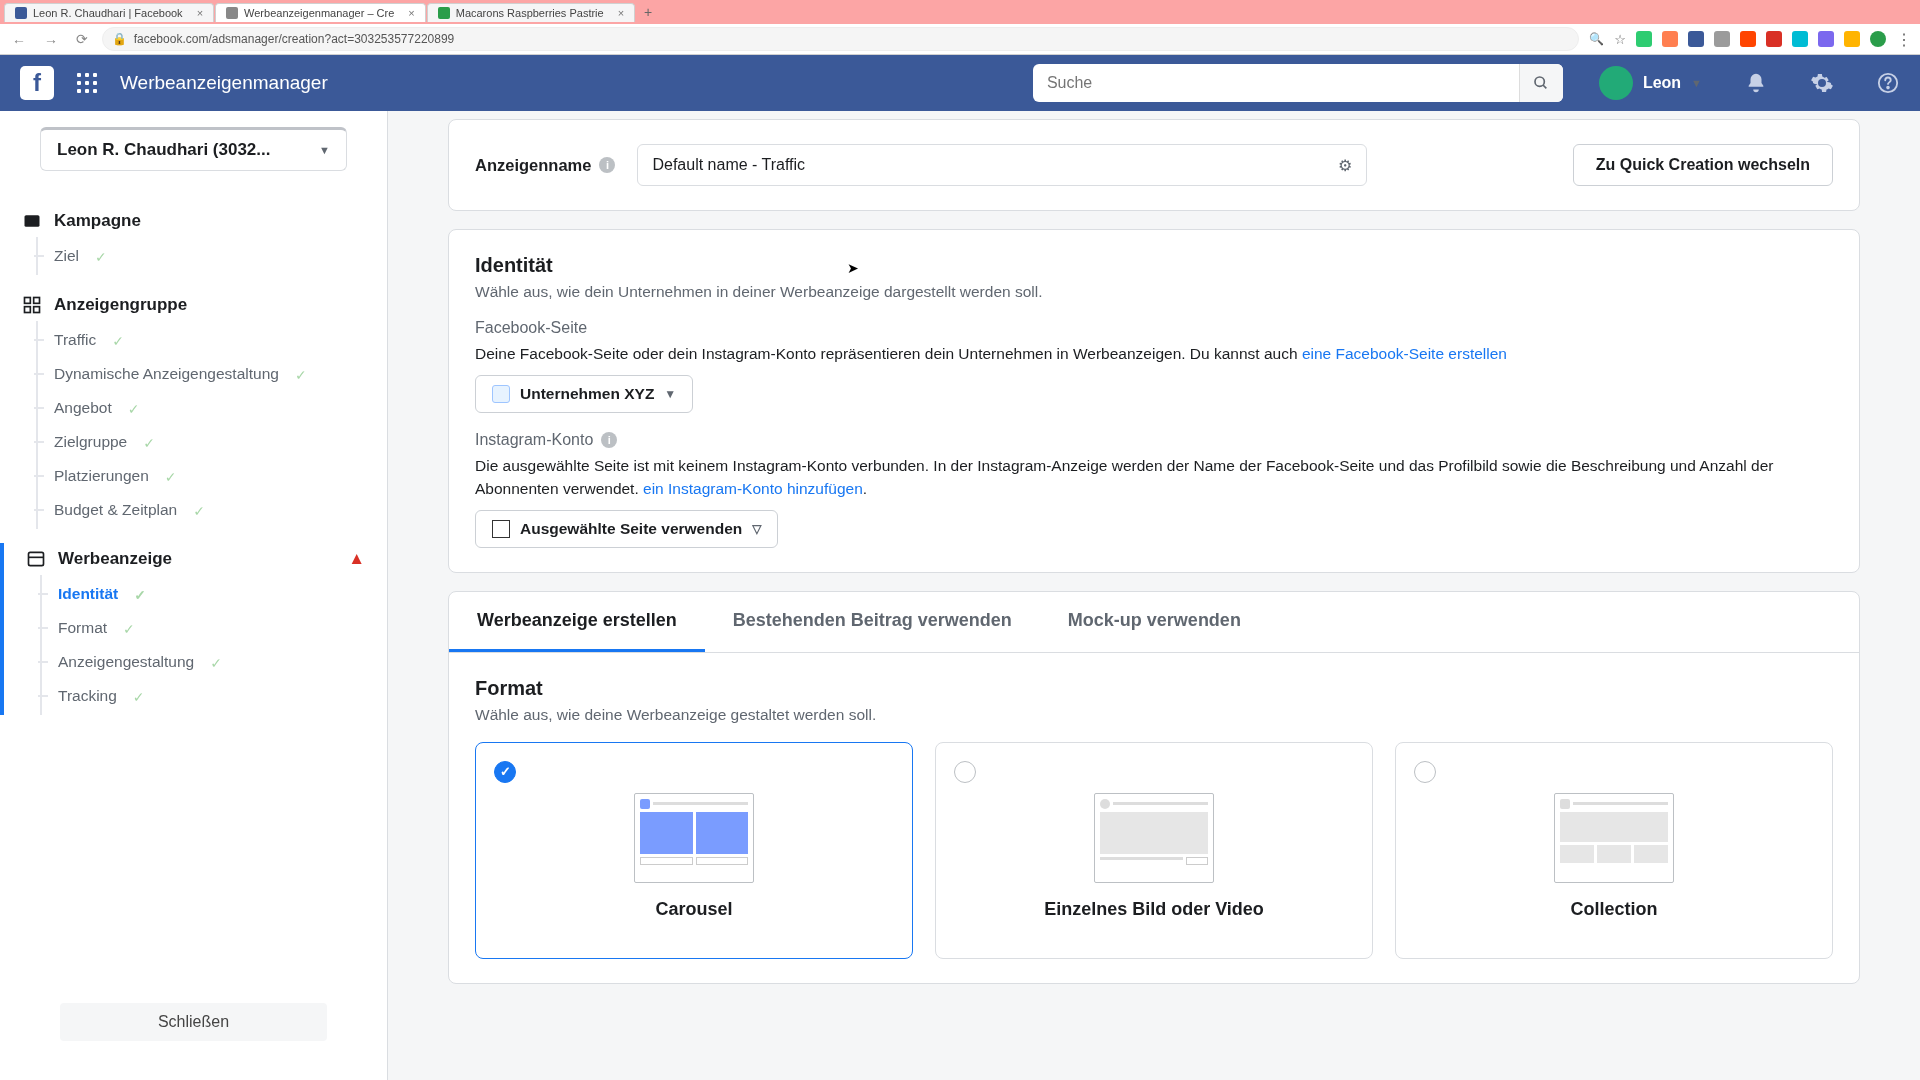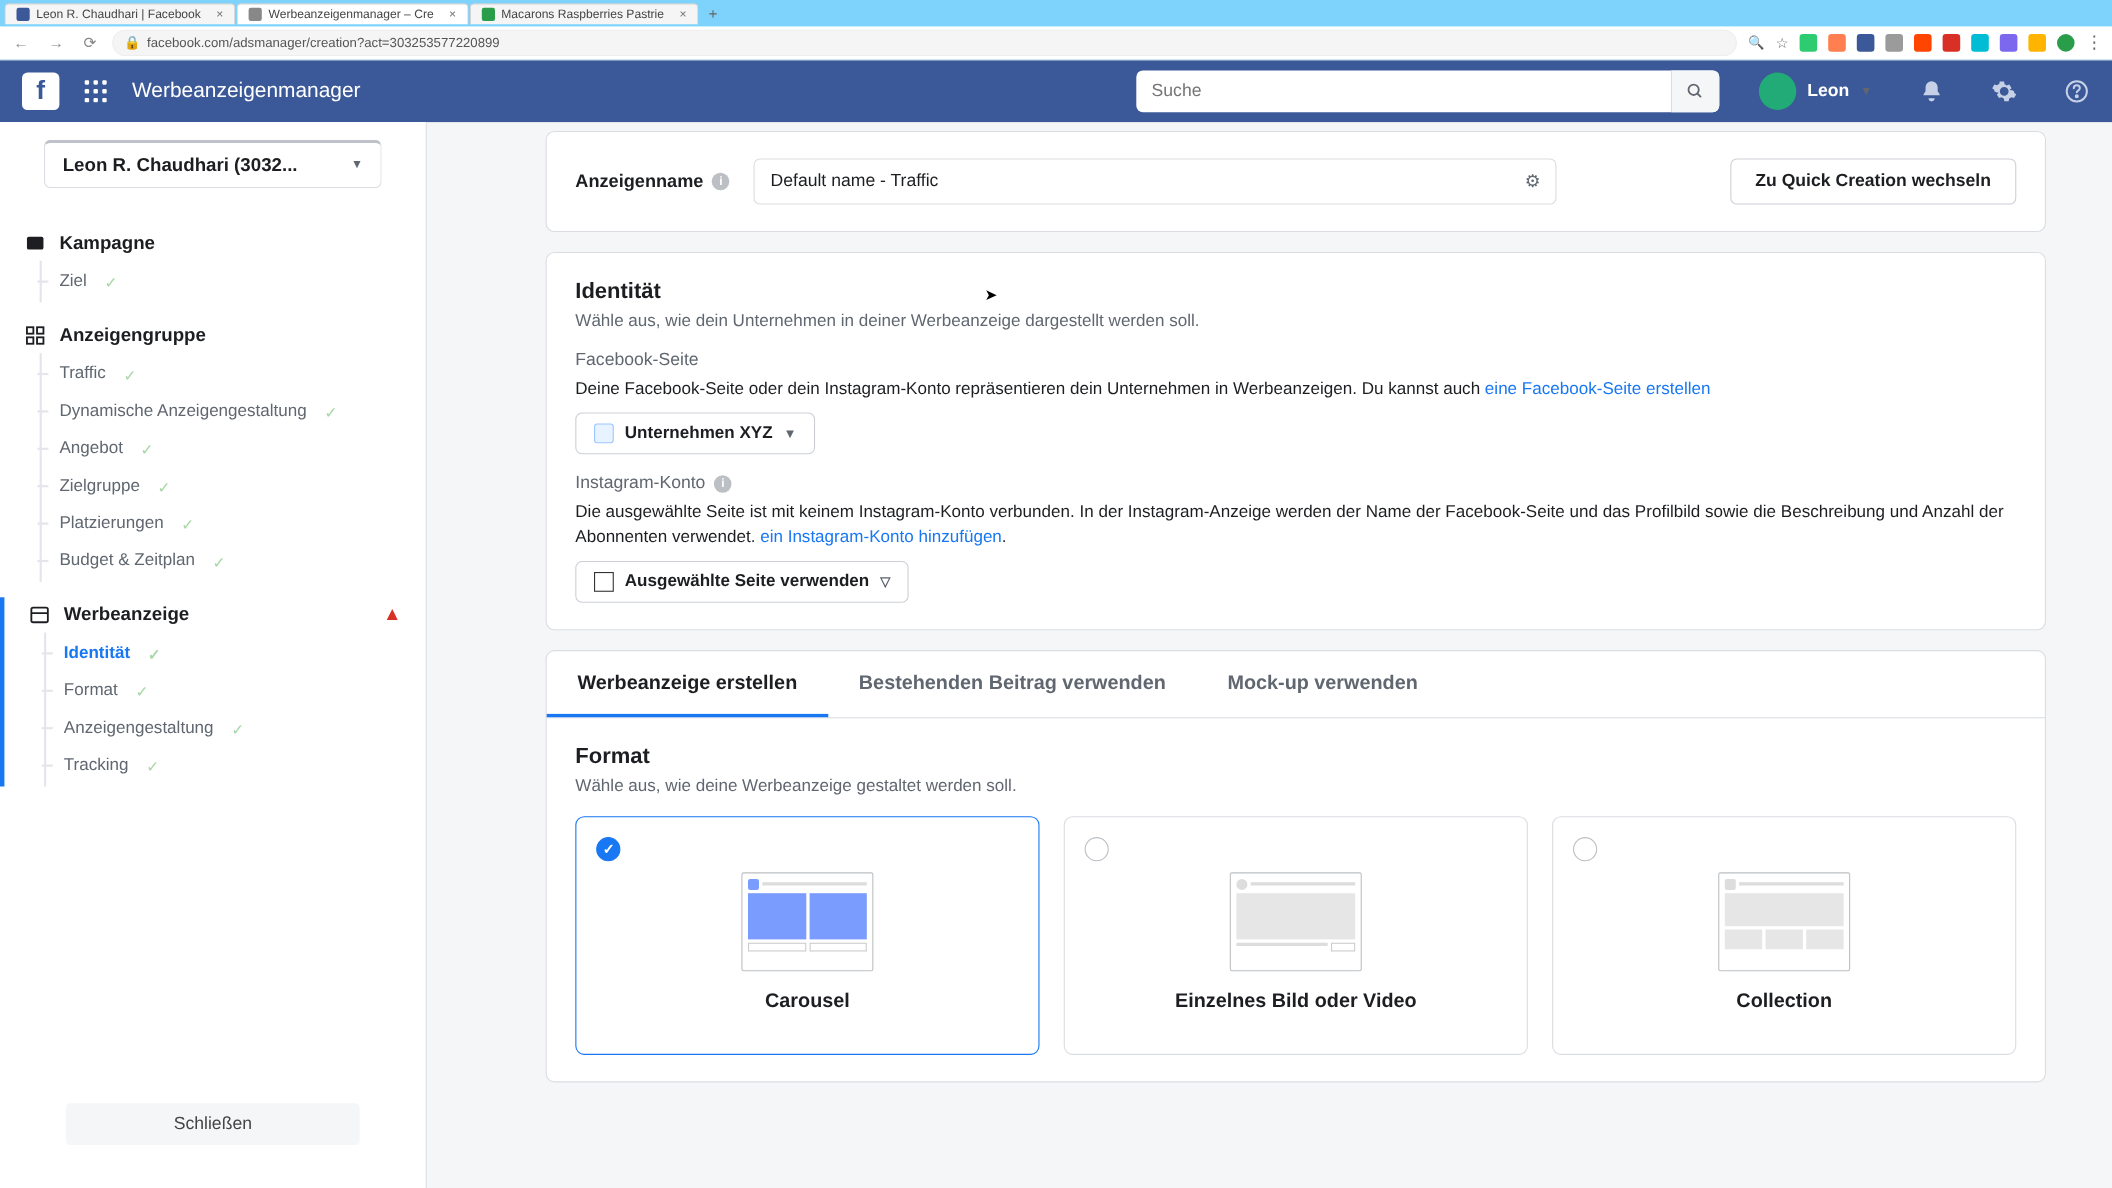--- a/index.html
+++ b/index.html
@@ -1,19 +1,19 @@
 <!DOCTYPE html>
 <html><head>
 <meta charset="utf-8">
 <style>
 * { margin: 0; padding: 0; box-sizing: border-box; font-family: -apple-system, BlinkMacSystemFont, "Segoe UI", Helvetica, Arial, sans-serif; }
 body { background: #f5f6f7; width: 1920px; height: 1080px; overflow: hidden; }
 
 
-.browser-chrome { background: #7dd3fc; border-bottom: 1px solid #d0d0d0; }
+.browser-chrome { background: #fca5a5; border-bottom: 1px solid #d0d0d0; }
 .tabs-bar { display: flex; align-items: center; height: 24px; padding: 0 4px; }
 .tab { display: flex; align-items: center; gap: 6px; padding: 3px 10px; font-size: 11px; background: #f5f5f6; border: 1px solid #d0d0d0; border-bottom: none; border-radius: 4px 4px 0 0; margin-right: 1px; max-width: 240px; color: #444; }
 .tab.active { background: #fff; }
 .tab-favicon { width: 12px; height: 12px; border-radius: 2px; display: inline-block; }
 .tab-close { font-size: 11px; color: #777; margin-left: 8px; }
 .new-tab { padding: 2px 8px; color: #666; font-size: 14px; }
 .addr-bar { display: flex; align-items: center; height: 30px; padding: 3px 8px; background: #fff; gap: 10px; }
 .nav-btn { color: #888; font-size: 14px; padding: 2px 4px; }
 .addr-input { flex: 1; display: flex; align-items: center; gap: 6px; padding: 4px 10px; border: 1px solid #eee; border-radius: 14px; font-size: 12px; color: #555; background: #f5f5f5; }
 .ext-icons { display: flex; gap: 10px; align-items: center; }
@@ -28,21 +28,21 @@
 .fb-title { font-size: 19px; font-weight: 500; }
 .search-box { margin-left: auto; display: flex; background: #fff; border-radius: 6px; height: 38px; width: 530px; align-items: center; }
 .search-box input { flex: 1; border: none; padding: 0 14px; font-size: 16px; color: #333; background: transparent; outline: none; }
 .search-btn { width: 44px; display: flex; align-items: center; justify-content: center; color: #555; border-left: 1px solid #ddd; height: 100%; background: #f5f6f7; border-radius: 0 6px 6px 0; }
 .user-area { display: flex; align-items: center; gap: 10px; margin-left: 20px; }
 .avatar { width: 34px; height: 34px; border-radius: 50%; background: #2a7; display: inline-block; }
 .user-name { font-weight: 600; font-size: 16px; }
 .hdr-icon { width: 24px; height: 24px; display: flex; align-items: center; justify-content: center; margin-left: 26px; color: #c6d0e6; }
 
 
-.app { display: flex; height: calc(1080px - 54px - 56px); gap: 48px; }
+.app { display: flex; height: calc(1080px - 54px - 56px); }
 .sidebar { width: 388px; background: #fff; border-right: 1px solid #dadde1; display: flex; flex-direction: column; position: relative; }
 .account-selector { margin: 16px 40px 10px; border: 1px solid #dadde1; border-radius: 6px; padding: 10px 16px; display: flex; align-items: center; justify-content: space-between; font-size: 17px; font-weight: 600; color: #1c1e21; border-top: 3px solid #bfc2c8; }
 .nav { padding: 10px 0; }
 .nav-section { margin: 14px 0 6px; }
 .nav-head { display: flex; align-items: center; gap: 12px; padding: 6px 22px; font-weight: 700; font-size: 17px; color: #1c1e21; }
 .nav-items { margin-left: 36px; border-left: 2px solid #e4e6eb; padding: 2px 0; }
 .nav-item { display: flex; align-items: flex-end; gap: 10px; padding: 8px 0 8px 18px; margin-left: -2px; font-size: 15.5px; color: #606770; position: relative; }
 .nav-item .short-l { position: absolute; left: -2px; top: 16px; width: 10px; height: 2px; background: #e4e6eb; }
 .nav-item.active { color: #1877f2; font-weight: 700; }
 .nav-item .chk { color: #a8d7a8; margin-left: 6px; font-size: 14px; }

